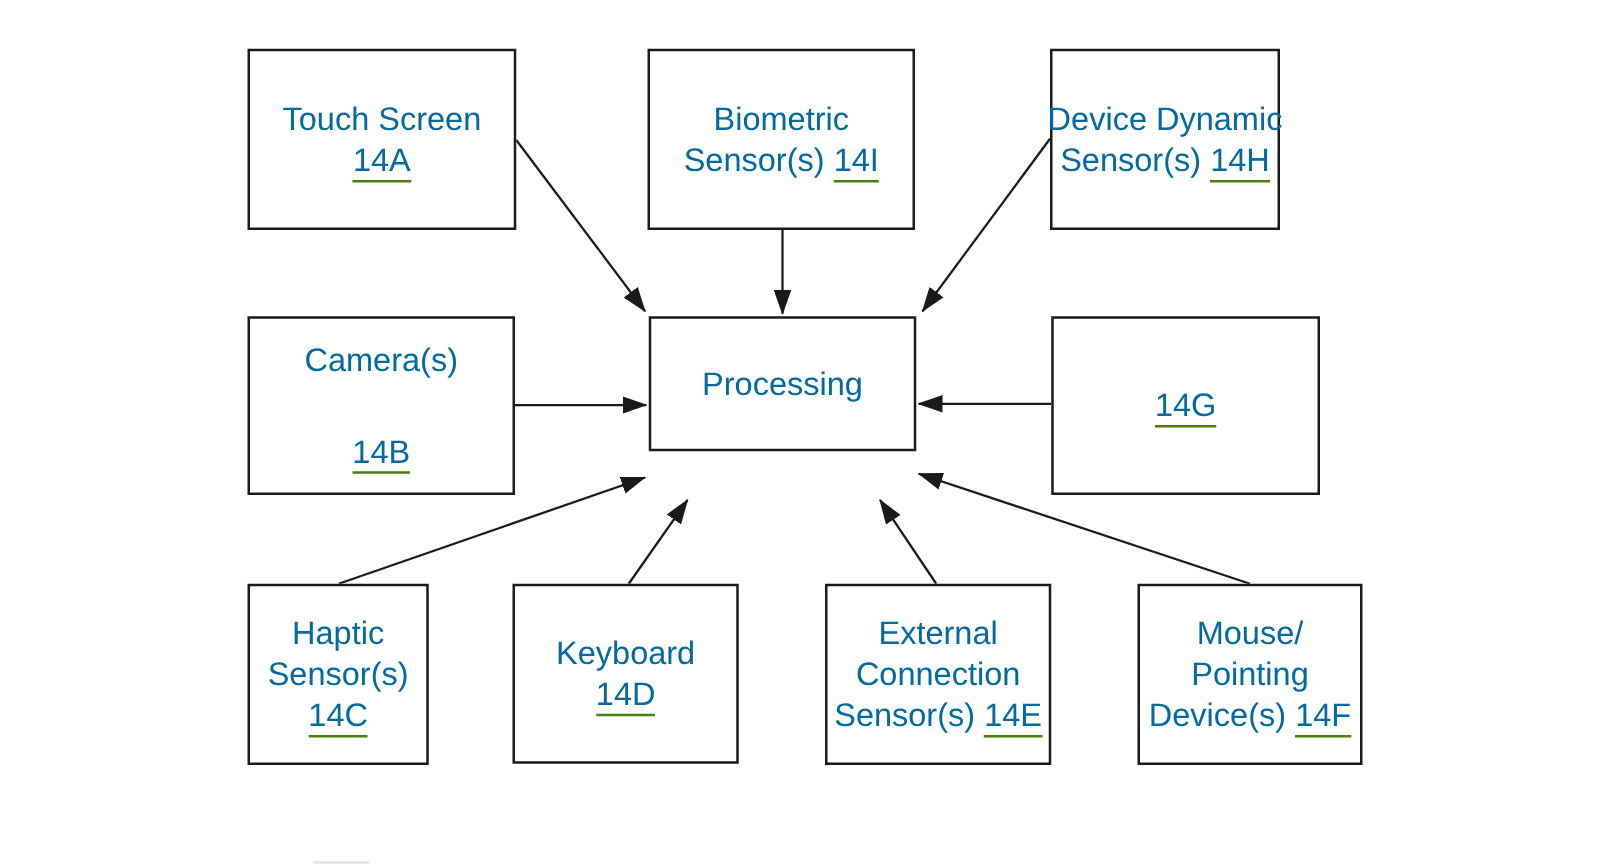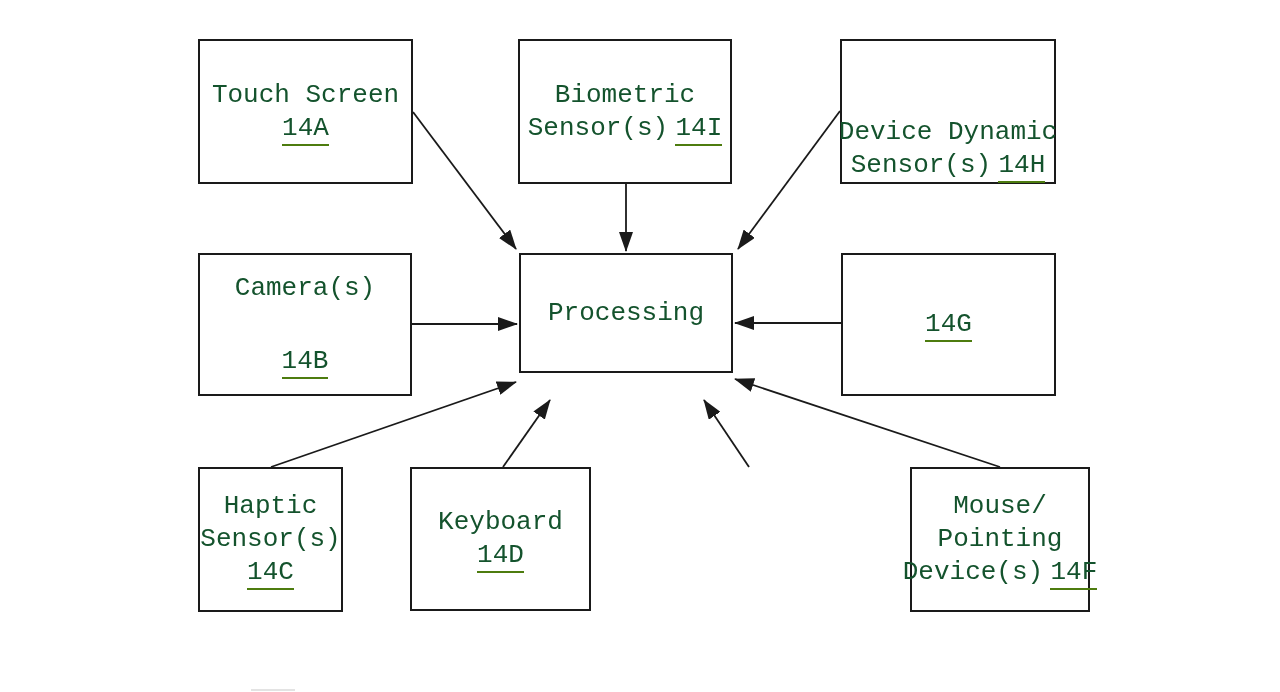--- a/index.html
+++ b/index.html
@@ -6,22 +6,22 @@
     margin: 0;
     padding: 0;
     background: #ffffff;
   }
   .canvas {
     position: relative;
     width: 1280px;
     height: 692px;
     background: #ffffff;
     overflow: hidden;
-    font-family: Liberation Mono, monospace;
-    color: #14532d;
+    font-family: Liberation Sans, sans-serif;
+    color: #0369a1;
   }
   .arrows {
     position: absolute;
     left: 0;
     top: 0;
     width: 1280px;
     height: 692px;
     pointer-events: none;
   }
   .node {
@@ -92,39 +92,39 @@
 
   <div class="node" style="left:518px; top:39px; width:214px; height:145px;">
     <div class="nline">
       <span>Biometric</span>
     </div>
     <div class="nline">
       <span>Sensor(s)</span><span class="ref">14I</span>
     </div>
   </div>
 
-  <div class="node" style="left:840px; top:39px; width:216px; height:145px;justify-content:flex-end;">
+  <div class="node" style="left:840px; top:39px; width:184px; height:145px;">
     <div class="nline">
       <span>Device Dynamic</span>
     </div>
     <div class="nline">
       <span>Sensor(s)</span><span class="ref">14H</span>
     </div>
   </div>
 
   <div class="node" style="left:198px; top:253px; width:214px; height:143px;gap:40px;">
     <div class="nline">
       <span>Camera(s)</span>
     </div>
     <div class="nline">
       <span class="ref solo">14B</span>
     </div>
   </div>
 
-  <div class="node" style="left:519px; top:253px; width:214px; height:120px;">
+  <div class="node" style="left:519px; top:253px; width:214px; height:108px;">
     <div class="nline">
       <span>Processing</span>
     </div>
   </div>
 
   <div class="node" style="left:841px; top:253px; width:215px; height:143px;">
     <div class="nline">
       <span class="ref solo">14G</span>
     </div>
   </div>
@@ -143,20 +143,31 @@
 
   <div class="node" style="left:410px; top:467px; width:181px; height:144px;">
     <div class="nline">
       <span>Keyboard</span>
     </div>
     <div class="nline">
       <span class="ref solo">14D</span>
     </div>
   </div>
 
+  <div class="node" style="left:660px; top:467px; width:181px; height:145px;">
+    <div class="nline">
+      <span>External</span>
+    </div>
+    <div class="nline">
+      <span>Connection</span>
+    </div>
+    <div class="nline">
+      <span>Sensor(s)</span><span class="ref">14E</span>
+    </div>
+  </div>
 
   <div class="node" style="left:910px; top:467px; width:180px; height:145px;">
     <div class="nline">
       <span>Mouse/</span>
     </div>
     <div class="nline">
       <span>Pointing</span>
     </div>
     <div class="nline">
       <span>Device(s)</span><span class="ref">14F</span>

